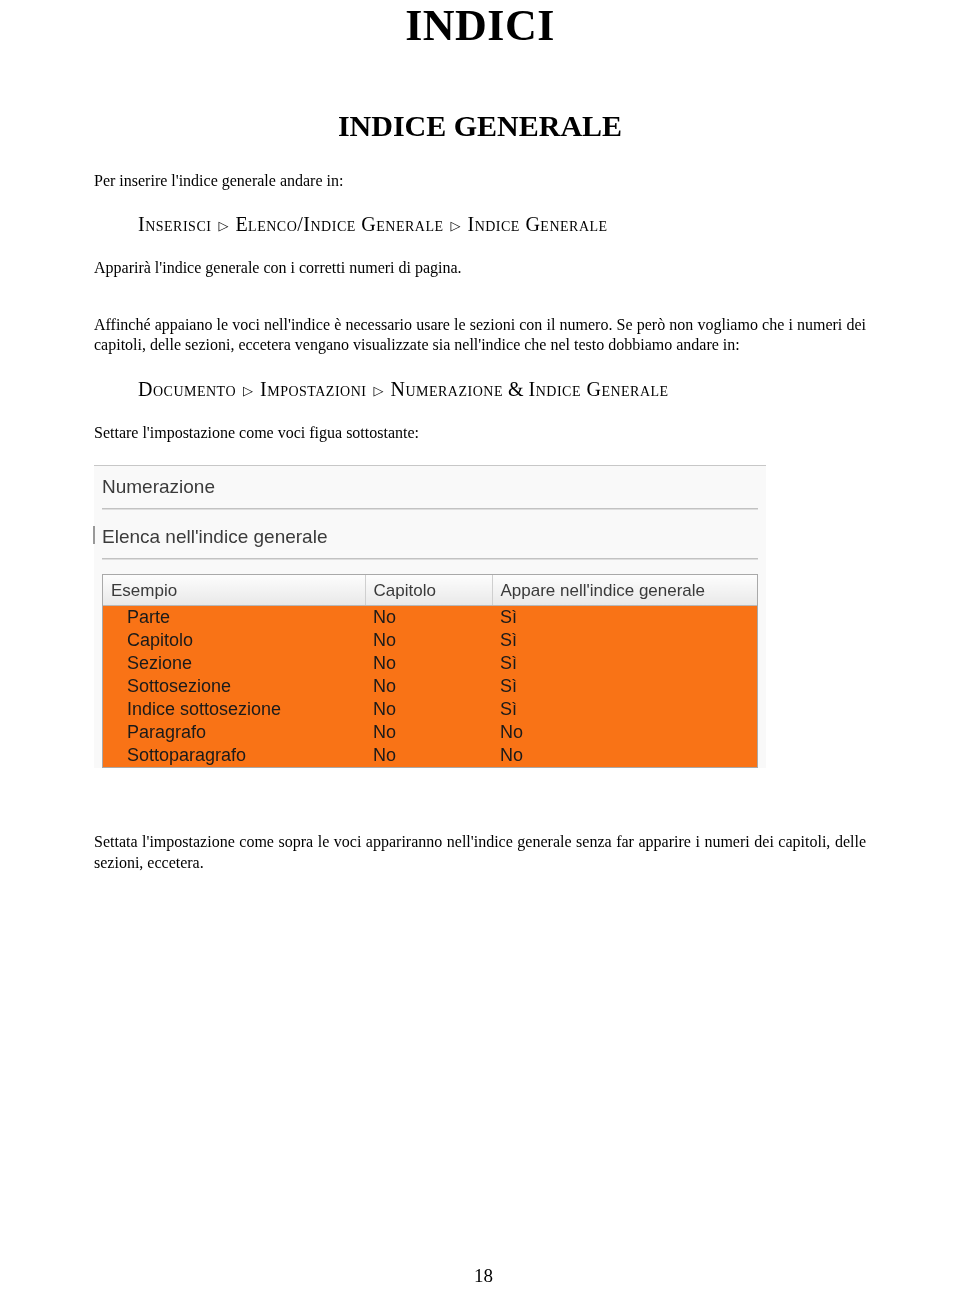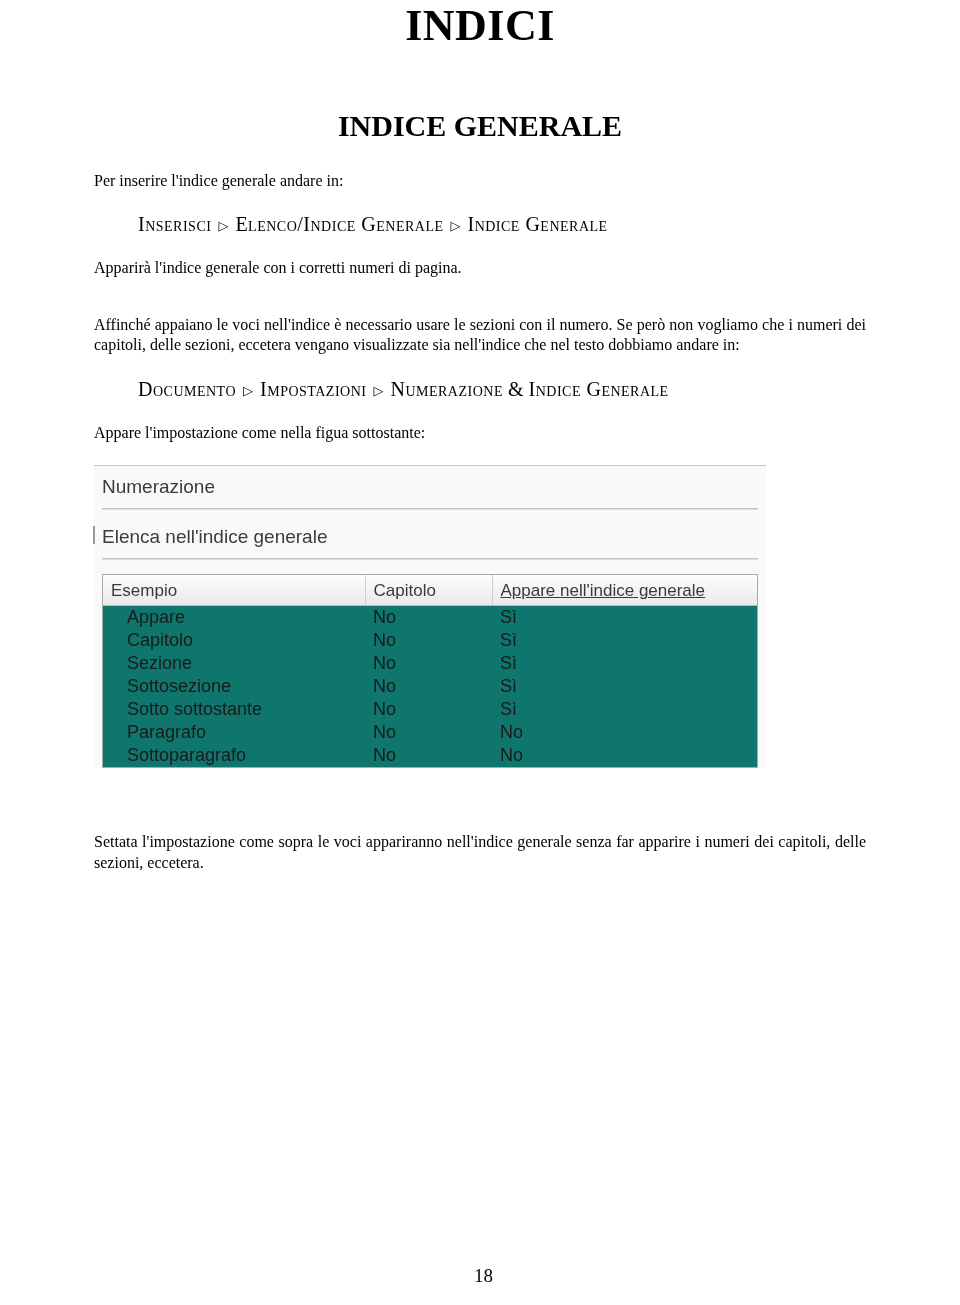--- a/index.html
+++ b/index.html
@@ -91,41 +91,40 @@
     top: 10px;
     width: 2px;
     height: 18px;
     background: #999;
   }
 
   .shot .table-box {
     margin: 8px 0 0 8px;
     width: 656px;
     border: 1px solid #a9a9a9;
-    background: #0f766e;
+    background: #f97316;
     box-sizing: border-box;
   }
   .shot table {
     border-collapse: collapse;
     width: 100%;
     font-size: 18px;
   }
   .shot thead th {
     text-align: left;
     font-weight: 400;
     color: #3a3a3a;
     padding: 6px 8px 4px 8px;
     background: linear-gradient(#fdfdfd, #e9e9e9);
     border-bottom: 1px solid #b8b8b8;
     border-right: 1px solid #cfcfcf;
     font-size: 17px;
   }
   .shot thead th:last-child {
     border-right: none;
-    text-decoration: underline;
   }
   .shot tbody td {
     padding: 1px 8px 1px 24px;
     color: #1a1a1a;
     font-size: 18px;
   }
   .shot tbody td.col-n,
   .shot tbody td.col-a {
     padding-left: 8px;
   }
@@ -166,21 +165,21 @@
   <p class="menu-path">
     <span class="smallcaps">Documento</span>
     <span class="tri">▷</span>
     <span class="smallcaps">Impostazioni</span>
     <span class="tri">▷</span>
     <span class="smallcaps">Numerazione</span>
     <span>&amp;</span>
     <span class="smallcaps">Indice Generale</span>
   </p>
 
-  <p class="body">Appare l'impostazione come nella figua sottostante:</p>
+  <p class="body">Settare l'impostazione come voci figua sottostante:</p>
 
   <div class="shot-wrap">
     <div class="shot">
       <div class="section">
         <div class="sect-label">Numerazione</div>
         <div class="hr-gradient"></div>
       </div>
       <div class="section left-notch">
         <div class="sect-label">Elenca nell'indice generale</div>
         <div class="hr-gradient"></div>
@@ -189,41 +188,41 @@
         <table>
           <thead>
             <tr>
               <th class="col-ex">Esempio</th>
               <th class="col-n">Capitolo</th>
               <th class="col-a">Appare nell'indice generale</th>
             </tr>
           </thead>
           <tbody id="tbody">
               <tr>
-                <td class="col-ex">Appare</td>
+                <td class="col-ex">Parte</td>
                 <td class="col-n">No</td>
                 <td class="col-a">Sì</td>
               </tr>
               <tr>
                 <td class="col-ex">Capitolo</td>
                 <td class="col-n">No</td>
                 <td class="col-a">Sì</td>
               </tr>
               <tr>
                 <td class="col-ex">Sezione</td>
                 <td class="col-n">No</td>
                 <td class="col-a">Sì</td>
               </tr>
               <tr>
                 <td class="col-ex">Sottosezione</td>
                 <td class="col-n">No</td>
                 <td class="col-a">Sì</td>
               </tr>
               <tr>
-                <td class="col-ex">Sotto sottostante</td>
+                <td class="col-ex">Indice sottosezione</td>
                 <td class="col-n">No</td>
                 <td class="col-a">Sì</td>
               </tr>
               <tr>
                 <td class="col-ex">Paragrafo</td>
                 <td class="col-n">No</td>
                 <td class="col-a">No</td>
               </tr>
               <tr>
                 <td class="col-ex">Sottoparagrafo</td>

